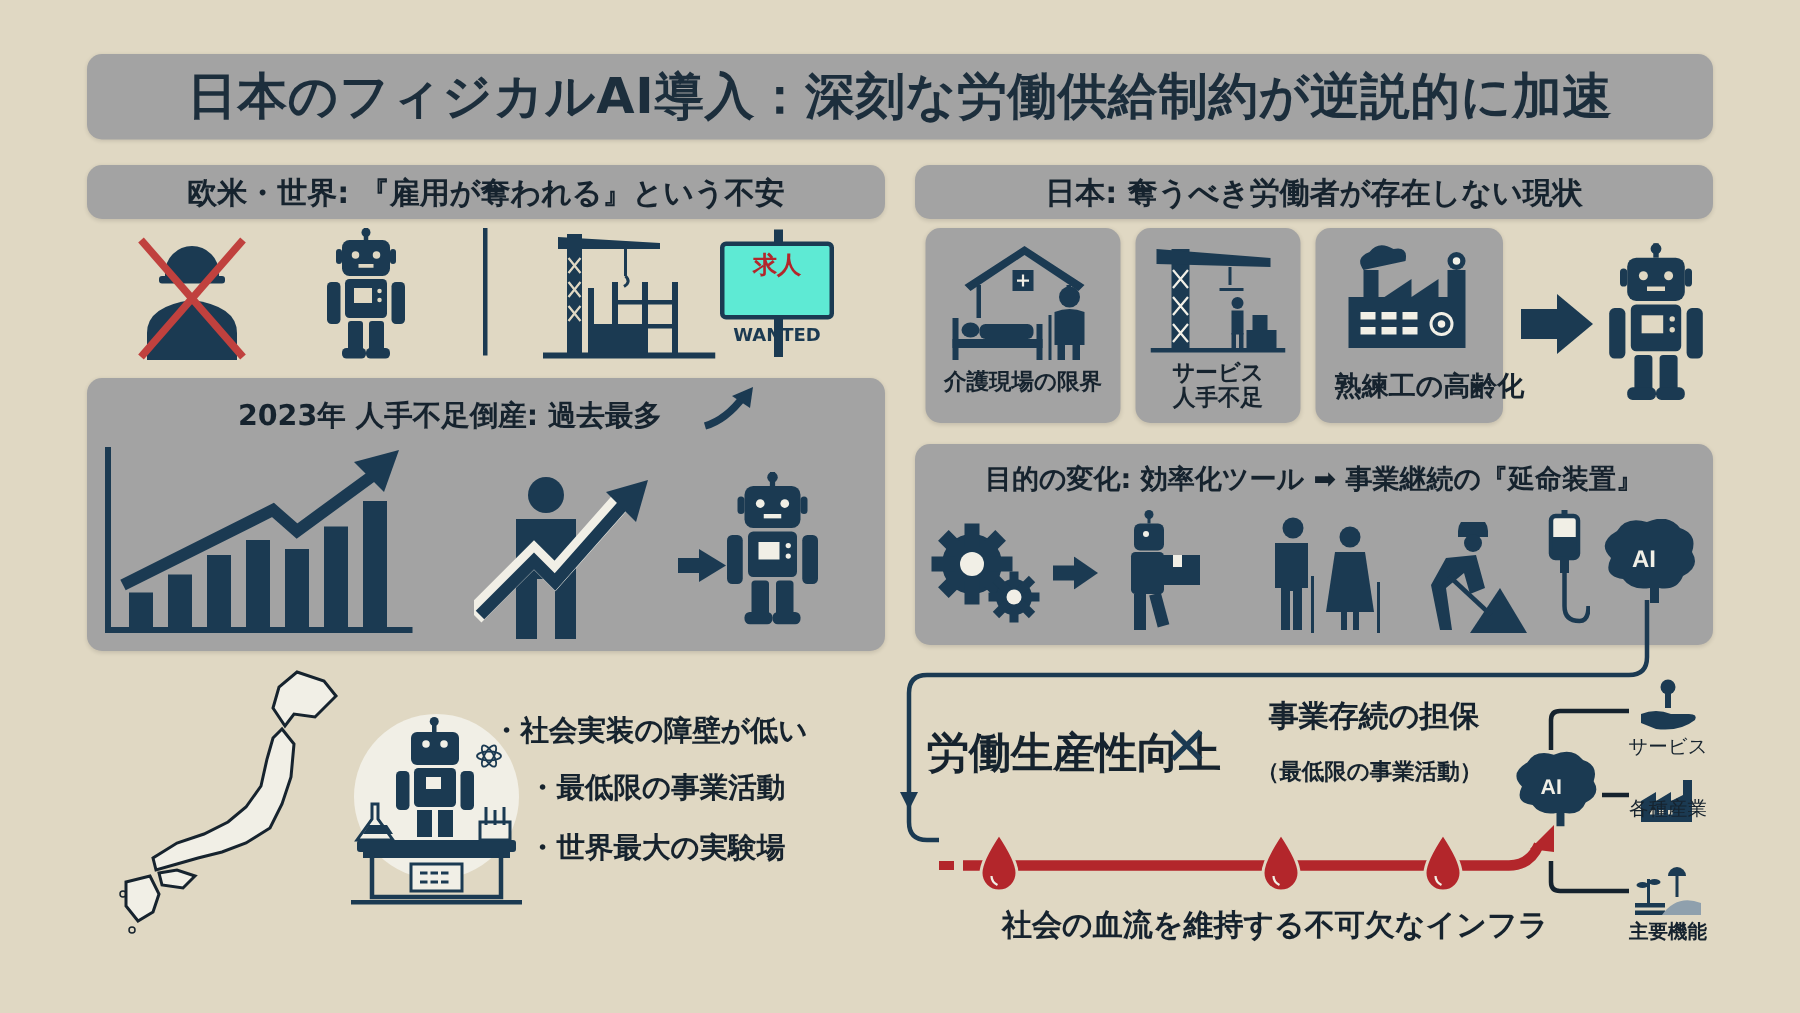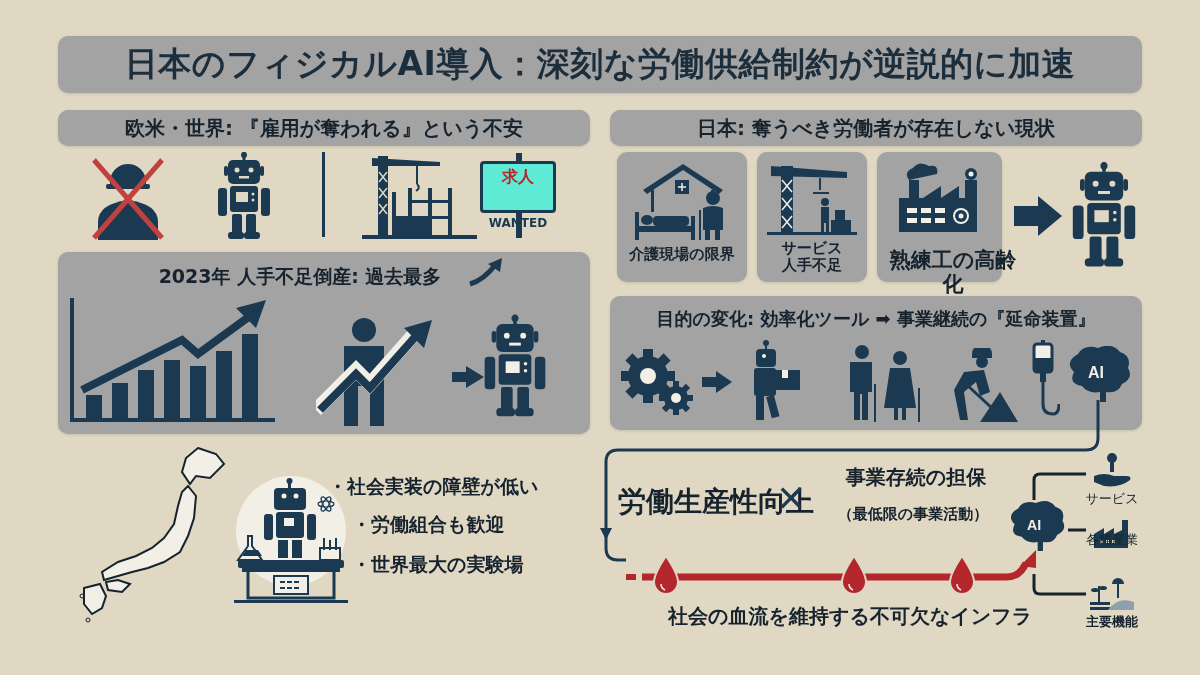--- a/index.html
+++ b/index.html
@@ -184,21 +184,21 @@
     <rect x="58" y="42" width="10" height="8" fill="#f1efe6"></rect>
     <ellipse cx="100" cy="28" rx="8" ry="3" fill="none" stroke="#1b3a52" stroke-width="1.2"></ellipse>
     <ellipse cx="100" cy="28" rx="8" ry="3" fill="none" stroke="#1b3a52" stroke-width="1.2" transform="rotate(60 100 28)"></ellipse>
     <ellipse cx="100" cy="28" rx="8" ry="3" fill="none" stroke="#1b3a52" stroke-width="1.2" transform="rotate(-60 100 28)"></ellipse>
     <rect x="94" y="72" width="20" height="12" fill="none" stroke="#1b3a52" stroke-width="2"></rect>
     <path d="M98 62 v12 M104 64 v10 M110 62 v12" stroke="#1b3a52" stroke-width="2"></path>
   </svg>
 </div>
 
 <div class="bullet" style="left:328px;top:474px;">・<span>社会実装の障壁が低い</span></div>
-<div class="bullet" style="left:352px;top:512px;">・<span>労働組合も歓迎</span></div>
+<div class="bullet" style="left:352px;top:512px;">・<span>最低限の事業活動</span></div>
 <div class="bullet" style="left:352px;top:552px;">・<span>世界最大の実験場</span></div>
 
 <div class="panel" style="left:610px;top:110px;width:532px;height:36px;"></div>
 <div class="sec-head" style="left:610px;top:110px;width:532px;">日本: 奪うべき労働者が存在しない現状</div>
 
 <div class="panel" style="left:617px;top:152px;width:130px;height:130px;">
   <svg class="icon" style="left:16px;top:8px;" width="100" height="82" viewBox="0 0 100 82">
     <g class="navy">
       <polygon points="10,30 50,4 90,30 86,34 50,10 14,34"></polygon>
       <rect x="18" y="30" width="3" height="22"></rect>
@@ -257,21 +257,21 @@
       <rect x="26" y="46" width="10" height="5" fill="#f1efe6"></rect>
       <rect x="40" y="46" width="10" height="5" fill="#f1efe6"></rect>
     <rect x="12" y="56" width="10" height="5" fill="#f1efe6"></rect>
       <rect x="26" y="56" width="10" height="5" fill="#f1efe6"></rect>
       <rect x="40" y="56" width="10" height="5" fill="#f1efe6"></rect>
     <circle cx="66" cy="54" r="8" fill="#f1efe6"></circle>
       <circle cx="66" cy="54" r="6" fill="#1b3a52"></circle>
       <circle cx="66" cy="54" r="2.5" fill="#f1efe6"></circle>
     <circle cx="76" cy="12" r="2.5" fill="#f1efe6"></circle>
   </svg>
-  <div class="label" style="left:0;top:96px;width:140px;font-size:21px;padding-left:12px;">
+  <div class="label" style="left:0;top:96px;width:140px;font-size:18px;padding-left:12px;">
     <div>熟練工の高齢化</div>
   </div>
 </div>
 
 <svg class="icon" style="left:1014px;top:196px;" width="48" height="40" viewBox="0 0 48 40">
   <rect class="navy" x="0" y="10" width="26" height="20"></rect>
     <polygon class="navy" points="24,0 48,20 24,40"></polygon>
 </svg>
 
 <svg class="icon" style="left:1068px;top:156px;" width="72" height="118" viewBox="0 0 60 88">

